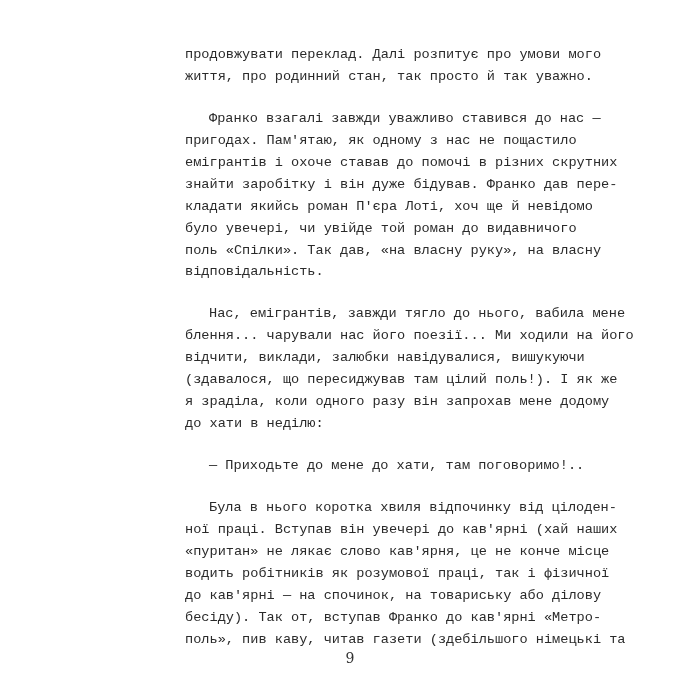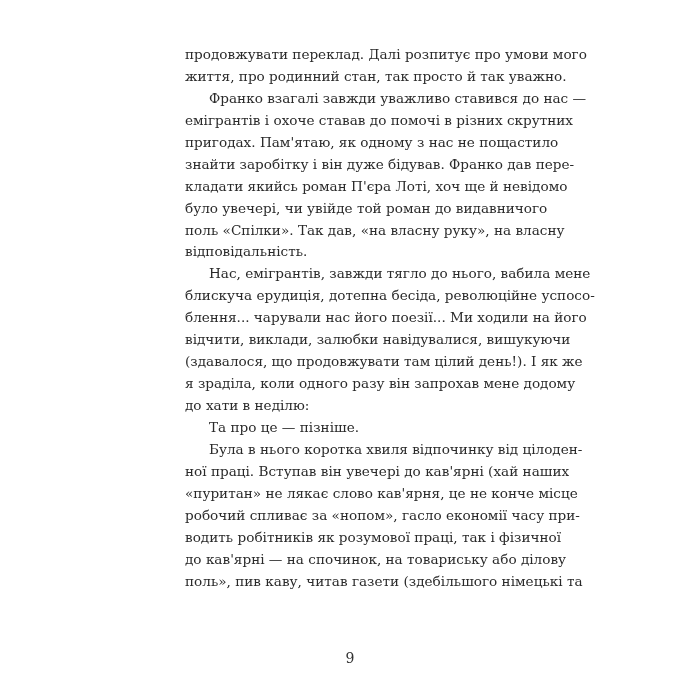--- a/index.html
+++ b/index.html
@@ -2,61 +2,60 @@
 <html><head>
   <meta charset="utf-8">
   <style>
     html, body { margin: 0; padding: 0; background: #ffffff; }
     body { width: 700px; height: 700px; position: relative; overflow: hidden; }
     .page {
       position: absolute; left: 185px; top: 44px; width: 333px;
       font-family: "DejaVu Serif", "Liberation Serif", serif;
       font-size: 13.6px; line-height: 21.95px; color: #2a2a2a;
     }
-    .line { display: block; white-space: nowrap; text-align: justify; text-align-last: justify; height: 21.95px; }
+    .line { display: block; white-space: nowrap; text-align: justify; text-align-last: justify; height: 21.95px; font-family: Liberation Mono, monospace; }
     .line.last { text-align-last: left; }
-    .line.indent { padding-left: 24px; }
+    .line.indent { padding-left: 24px; margin-top: 20px; }
     .pagenum {
       position: absolute; left: 0; width: 700px; top: 650px; text-align: center;
       font-family: "DejaVu Serif", "Liberation Serif", serif; font-size: 14px; color: #333;
     }
   </style>
 </head>
 <body>
 
 <div class="page" id="page-body">
     <div>
       <span class="line">продовжувати переклад. Далі розпитує про умови мого</span>
       <span class="line last">життя, про родинний стан, так просто й так уважно.</span>
     </div>
     <div>
       <span class="line indent">Франко взагалі завжди уважливо ставився до нас —</span>
+      <span class="line">пригодах. Пам'ятаю, як одному з нас не пощастило</span>
       <span class="line">емігрантів і охоче ставав до помочі в різних скрутних</span>
-      <span class="line">пригодах. Пам'ятаю, як одному з нас не пощастило</span>
       <span class="line">знайти заробітку і він дуже бідував. Франко дав пере-</span>
       <span class="line">кладати якийсь роман П'єра Лоті, хоч ще й невідомо</span>
       <span class="line">було увечері, чи увійде той роман до видавничого</span>
       <span class="line">поль «Спілки». Так дав, «на власну руку», на власну</span>
       <span class="line last">відповідальність.</span>
     </div>
     <div>
       <span class="line indent">Нас, емігрантів, завжди тягло до нього, вабила мене</span>
-      <span class="line">блискуча ерудиція, дотепна бесіда, революційне успосо-</span>
       <span class="line">блення... чарували нас його поезії... Ми ходили на його</span>
       <span class="line">відчити, виклади, залюбки навідувалися, вишукуючи</span>
-      <span class="line">(здавалося, що продовжувати там цілий день!). І як же</span>
+      <span class="line">(здавалося, що пересиджував там цілий поль!). І як же</span>
       <span class="line">я зраділа, коли одного разу він запрохав мене додому</span>
       <span class="line last">до хати в неділю:</span>
     </div>
     <div>
-      <span class="line indent last">Та про це — пізніше.</span>
+      <span class="line indent last">— Приходьте до мене до хати, там поговоримо!..</span>
     </div>
     <div>
       <span class="line indent">Була в нього коротка хвиля відпочинку від цілоден-</span>
       <span class="line">ної праці. Вступав він увечері до кав'ярні (хай наших</span>
       <span class="line">«пуритан» не лякає слово кав'ярня, це не конче місце</span>
-      <span class="line">робочий спливає за «нопом», гасло економії часу при-</span>
       <span class="line">водить робітників як розумової праці, так і фізичної</span>
       <span class="line">до кав'ярні — на спочинок, на товариську або ділову</span>
+      <span class="line">бесіду). Так от, вступав Франко до кав'ярні «Метро-</span>
       <span class="line">поль», пив каву, читав газети (здебільшого німецькі та</span>
     </div>
   </div>
 <div class="pagenum">9</div>
 
 </body></html>

